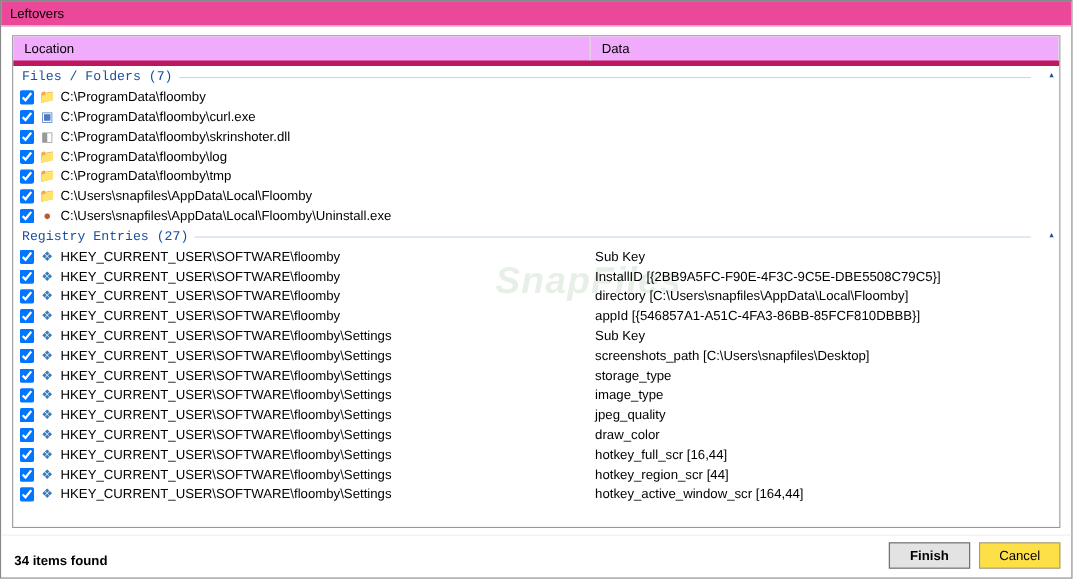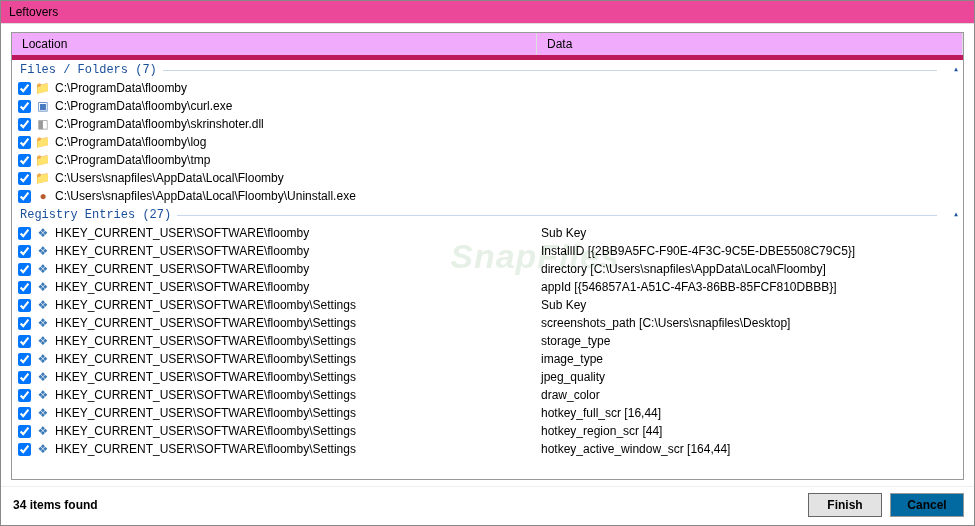--- a/index.html
+++ b/index.html
@@ -121,35 +121,34 @@
   justify-content: center;
   font-size: 12px;
 }
 .icon-folder { color: #e6c463; }
 .icon-exe { color: #4a7abf; }
 .icon-dll { color: #999; }
 .icon-uninst { color: #b85b2e; }
 .icon-reg { color: #3a7ab8; }
 .footer {
   display: flex;
-  align-items: center;
+  align-items: flex-end;
   padding: 6px 10px 8px 12px;
   border-top: 1px solid #eee;
 }
 .status { font-weight: bold; font-size: 12px; color: #000; flex: 1; }
 .btn {
   min-width: 74px;
   height: 24px;
   margin-left: 8px;
-  background: #0369a1;
+  background: #fde047;
   border: 1px solid #999;
   font-size: 12px;
   cursor: pointer;
   font-family: inherit;
-  font-weight: bold;
 }
 .btn-primary { font-weight: bold; border: 1px solid #666; background: #e3e3e3; }
 ::-webkit-scrollbar { width: 16px; }
 ::-webkit-scrollbar-track { background: #f0f0f0; }
 ::-webkit-scrollbar-thumb { background: #c8c8c8; border: 1px solid #a8a8a8; }
 </style>
 </head>
 <body>
 
 <div class="titlebar">Leftovers</div>

